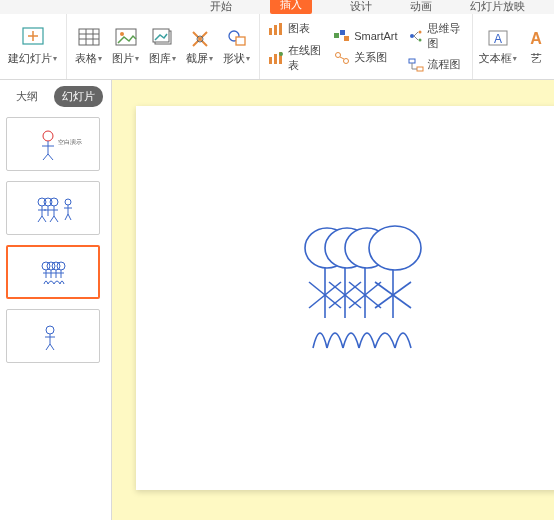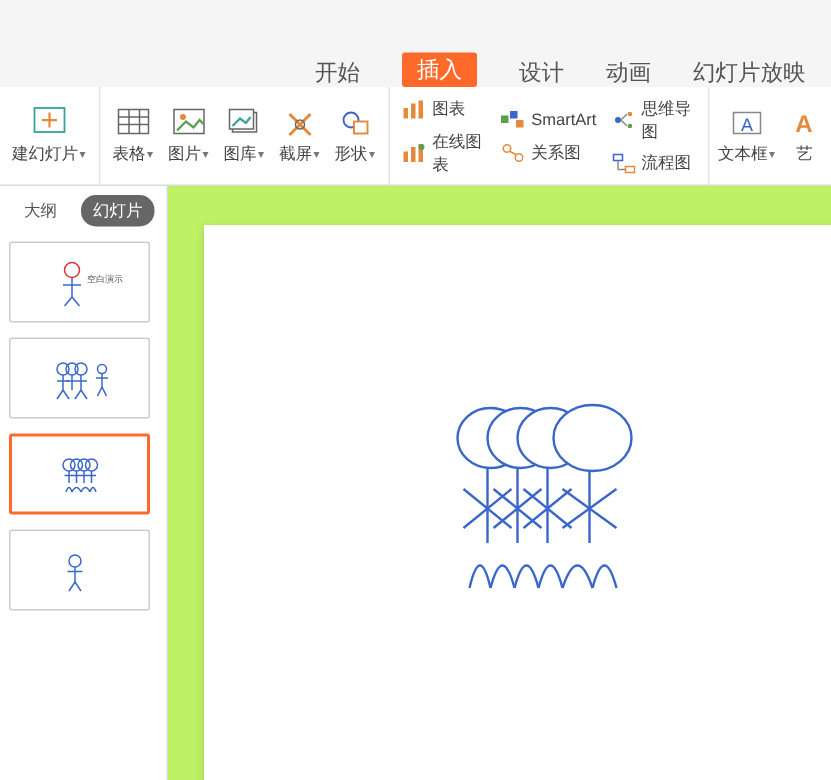--- a/index.html
+++ b/index.html
@@ -1,32 +1,32 @@
 <!DOCTYPE html>
 <html><head>
 <meta charset="utf-8">
 <style>
   * { box-sizing: border-box; margin: 0; padding: 0; font-family: "Microsoft YaHei", sans-serif; }
   body { width: 554px; height: 520px; overflow: hidden; background: #f5f5f5; }
 
-  .topmenu { height: 14px; display: flex; align-items: flex-end; gap: 28px; padding-left: 210px; font-size: 15px; color: #555; margin-top: 44px; }
+  .topmenu { height: 14px; display: flex; align-items: flex-end; gap: 38px; padding-left: 210px; font-size: 11px; color: #555; }
   .topmenu .active { background: #ff6a2b; color: #fff; padding: 2px 10px; border-radius: 2px; }
   .topmenu span { white-space: nowrap; }
 
   .ribbon { height: 66px; background: #fff; border-bottom: 1px solid #d9d9d9; display: flex; align-items: center; padding: 0 4px; gap: 2px; }
   .ribbon-group { display: flex; flex-direction: column; align-items: center; justify-content: center; height: 100%; padding: 0 4px; }
   .ribbon-group.sep { border-right: 1px solid #e6e6e6; padding-right: 9px; margin-right: 2px; }
   .ribbon-icon { width: 22px; height: 22px; display: flex; align-items: center; justify-content: center; }
   .ribbon-label { font-size: 11px; color: #444; display: flex; align-items: center; gap: 1px; margin-top: 2px; white-space: nowrap; }
   .caret { font-size: 8px; color: #777; }
   .mini-group { display: flex; align-items: center; gap: 4px; font-size: 11px; color: #444; cursor: pointer; }
   .mini-icon { width: 16px; height: 16px; display:flex; align-items:center; justify-content:center; }
   .stack { display:flex; flex-direction:column; gap:6px; align-items:flex-start; height:100%; justify-content:center; padding:0 4px;}
 
-  .workspace { display: flex; height: calc(520px - 14px - 66px); background: #bef264; }
+  .workspace { display: flex; height: calc(520px - 14px - 66px); background: #fef9c3; }
   .slidepanel { width: 112px; background: #fff; border-right: 1px solid #d9d9d9; display: flex; flex-direction: column; }
   .panel-tabs { display:flex; gap:8px; padding:6px 8px 4px 8px; align-items:center; }
   .panel-tab { font-size: 11px; color:#555; padding:3px 8px; border-radius: 10px; cursor:pointer;}
   .panel-tab.active { background:#666; color:#fff;text-align:center; }
   .thumbs { flex:1; overflow:auto; padding:6px; display:flex; flex-direction:column; gap:10px; }
   .thumb { width: 94px; height: 54px; background:#fff; border:1px solid #ccc; border-radius:2px; position:relative; display:flex; align-items:center; justify-content:center; cursor:pointer;}
   .thumb.selected { border:2px solid #ff6a2b; }
   .thumb svg { display:block; }
 
   .canvas-area { flex:1; position:relative; }

